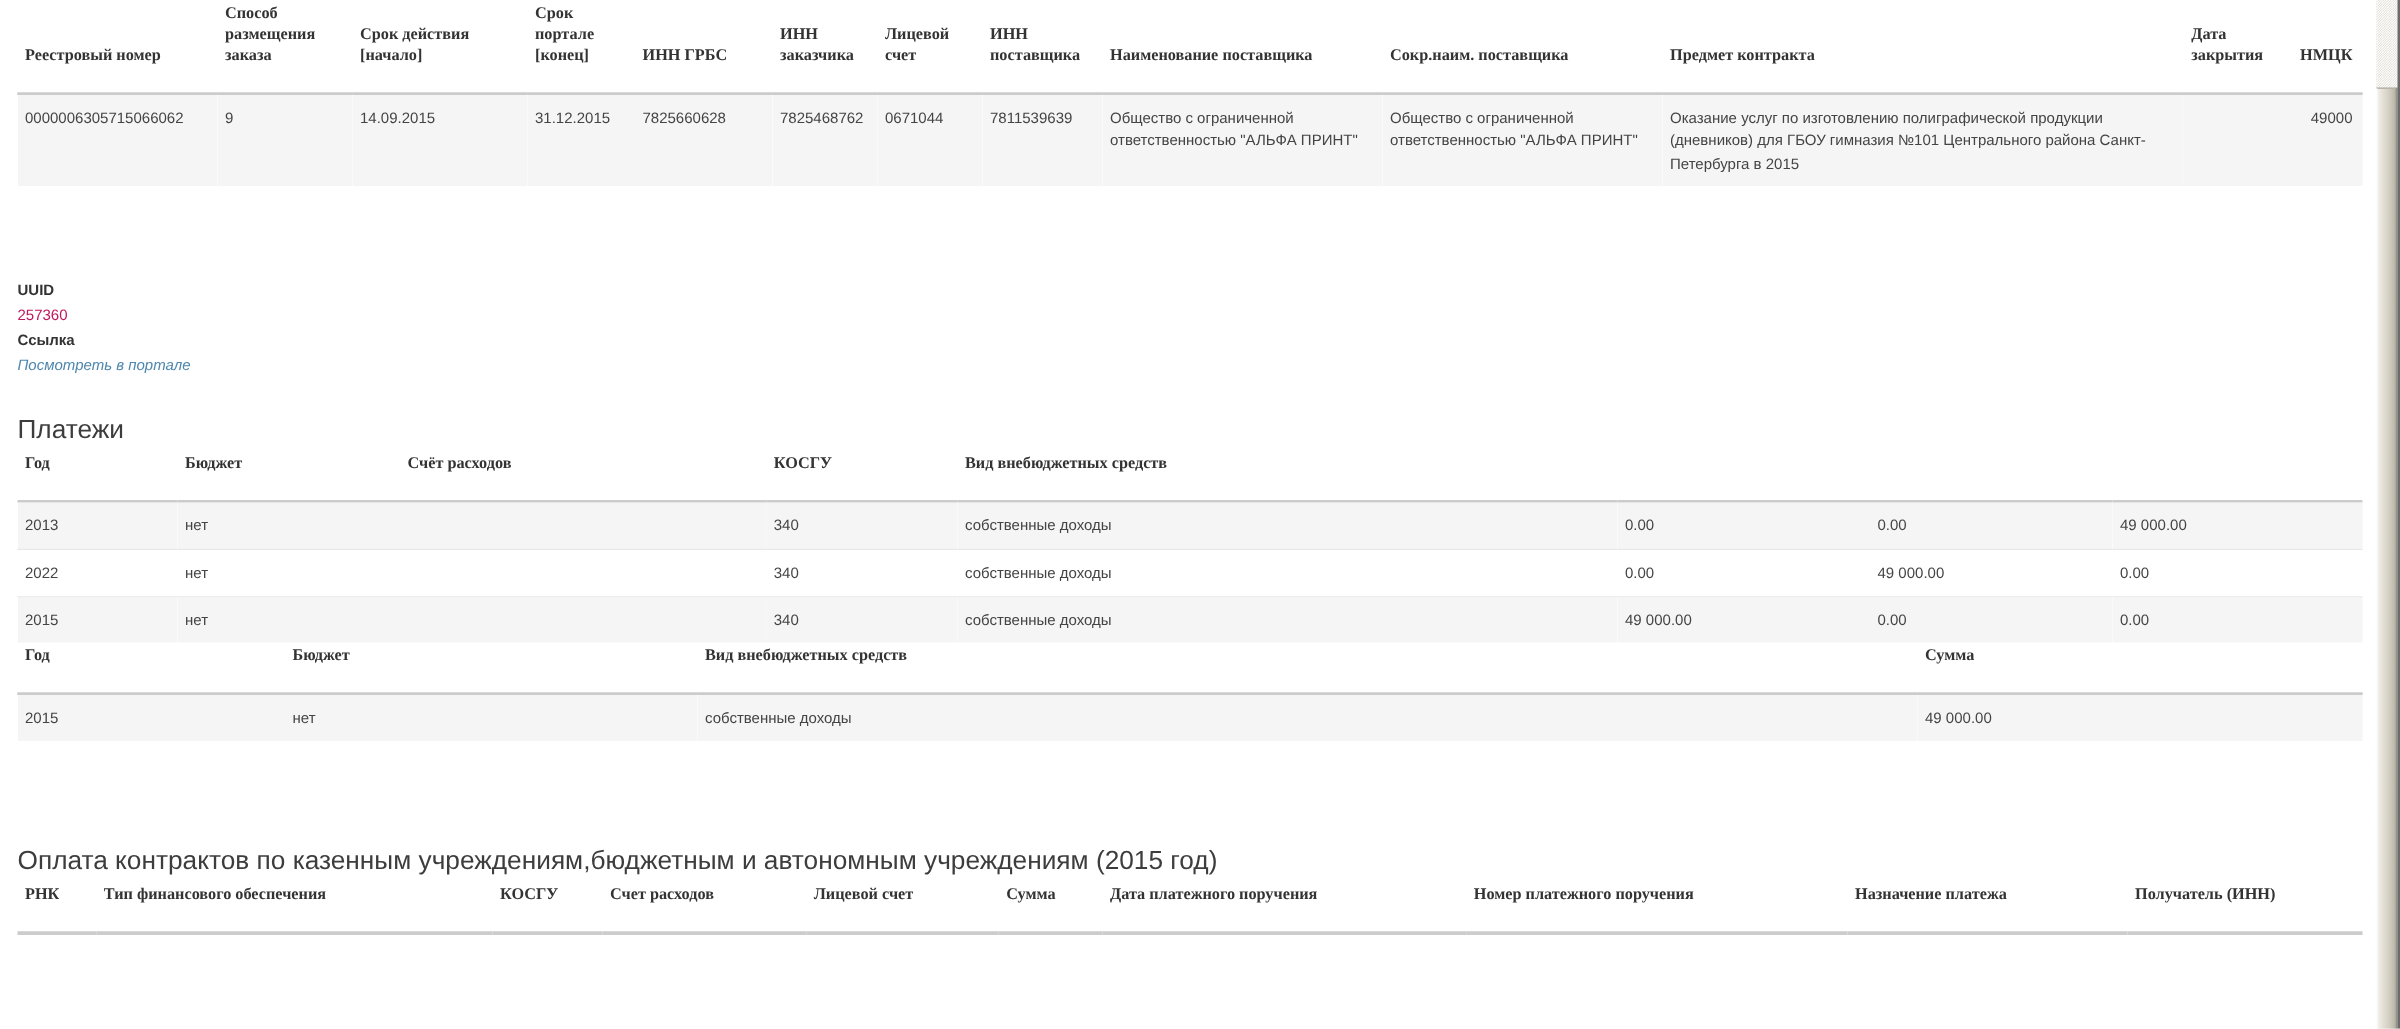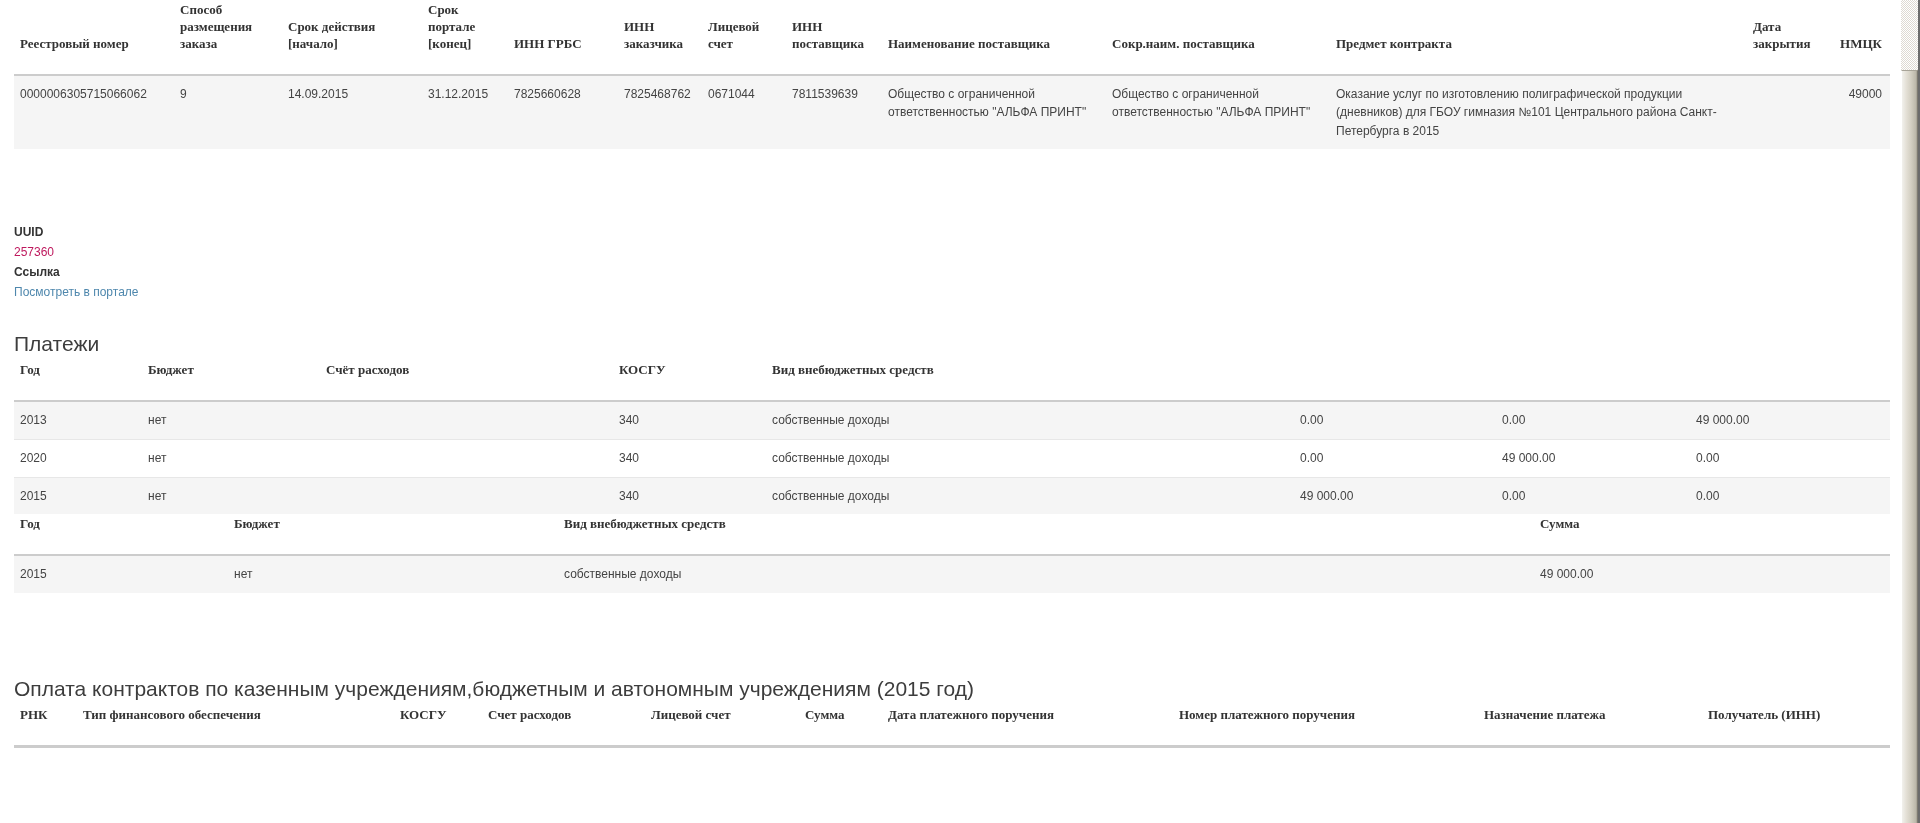--- a/index.html
+++ b/index.html
@@ -48,21 +48,21 @@
 
   
   .t4 .c1{width:63px}.t4 .c2{width:317px}.t4 .c3{width:88px}.t4 .c4{width:163px}
   .t4 .c5{width:154px}.t4 .c6{width:83px}.t4 .c7{width:291px}.t4 .c8{width:305px}
   .t4 .c9{width:224px}.t4 .c10{width:188px}
   .t4 th { border-bottom:3px solid #cccccc; }
 
   .meta-block { margin-top:73px; line-height:20px; }
   .meta-label { font-weight:bold; color:#333; }
   .meta-value { color:#be185d; }
-  a.portal-link { color:#4e87ad; text-decoration:none; cursor:pointer; }
+  a.portal-link { color:#4e87ad; text-decoration:none; cursor:pointer;font-style:italic; }
 
   
   .v-scrollbar {
     position:absolute; right:2px; top:0; width:17px; height:823px;
     background-color:#ffffff;
     background-image:
       linear-gradient(45deg,#ded9d1 25%,transparent 25%,transparent 75%,#ded9d1 75%),
       linear-gradient(45deg,#ded9d1 25%,transparent 25%,transparent 75%,#ded9d1 75%);
     background-size:2px 2px; background-position:0 0,1px 1px;
   }
@@ -145,21 +145,21 @@
         <td>2013</td>
         <td>нет</td>
         <td></td>
         <td>340</td>
         <td>собственные доходы</td>
         <td>0.00</td>
         <td>0.00</td>
         <td>49 000.00</td>
       </tr>
       <tr>
-        <td>2020</td>
+        <td>2022</td>
         <td>нет</td>
         <td></td>
         <td>340</td>
         <td>собственные доходы</td>
         <td>0.00</td>
         <td>49 000.00</td>
         <td>0.00</td>
       </tr>
       <tr>
         <td>2015</td>

